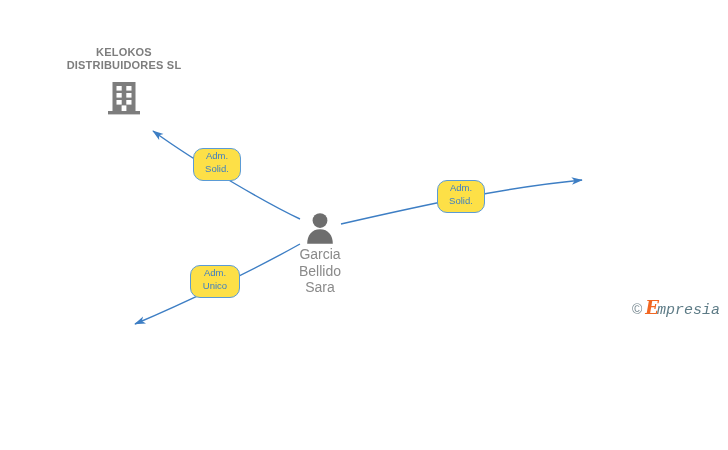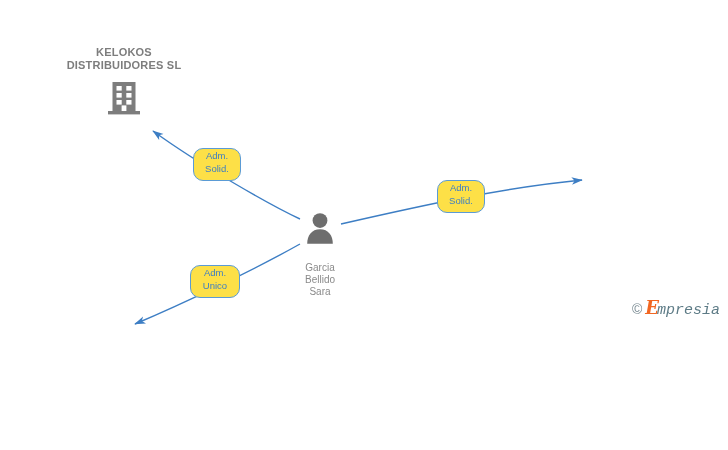--- a/index.html
+++ b/index.html
@@ -33,24 +33,24 @@
     line-height: 1.18;
   }
   .company-label {
     font-size: 11px;
     font-weight: bold;
     color: #7d7d7d;
     letter-spacing: 0.2px;
     white-space: pre-line;
   }
   .person-label {
-    font-size: 10px;
+    font-size: 14px;
     color: #8a8a8a;
     white-space: pre-line;
-    margin-top: 18px;
+    margin-top: 2px;
   }
   .icon-wrap {
     display: block;
     line-height: 0;
   }
 
   
   .edge-chip {
     position: absolute;
     background: #fde047;

